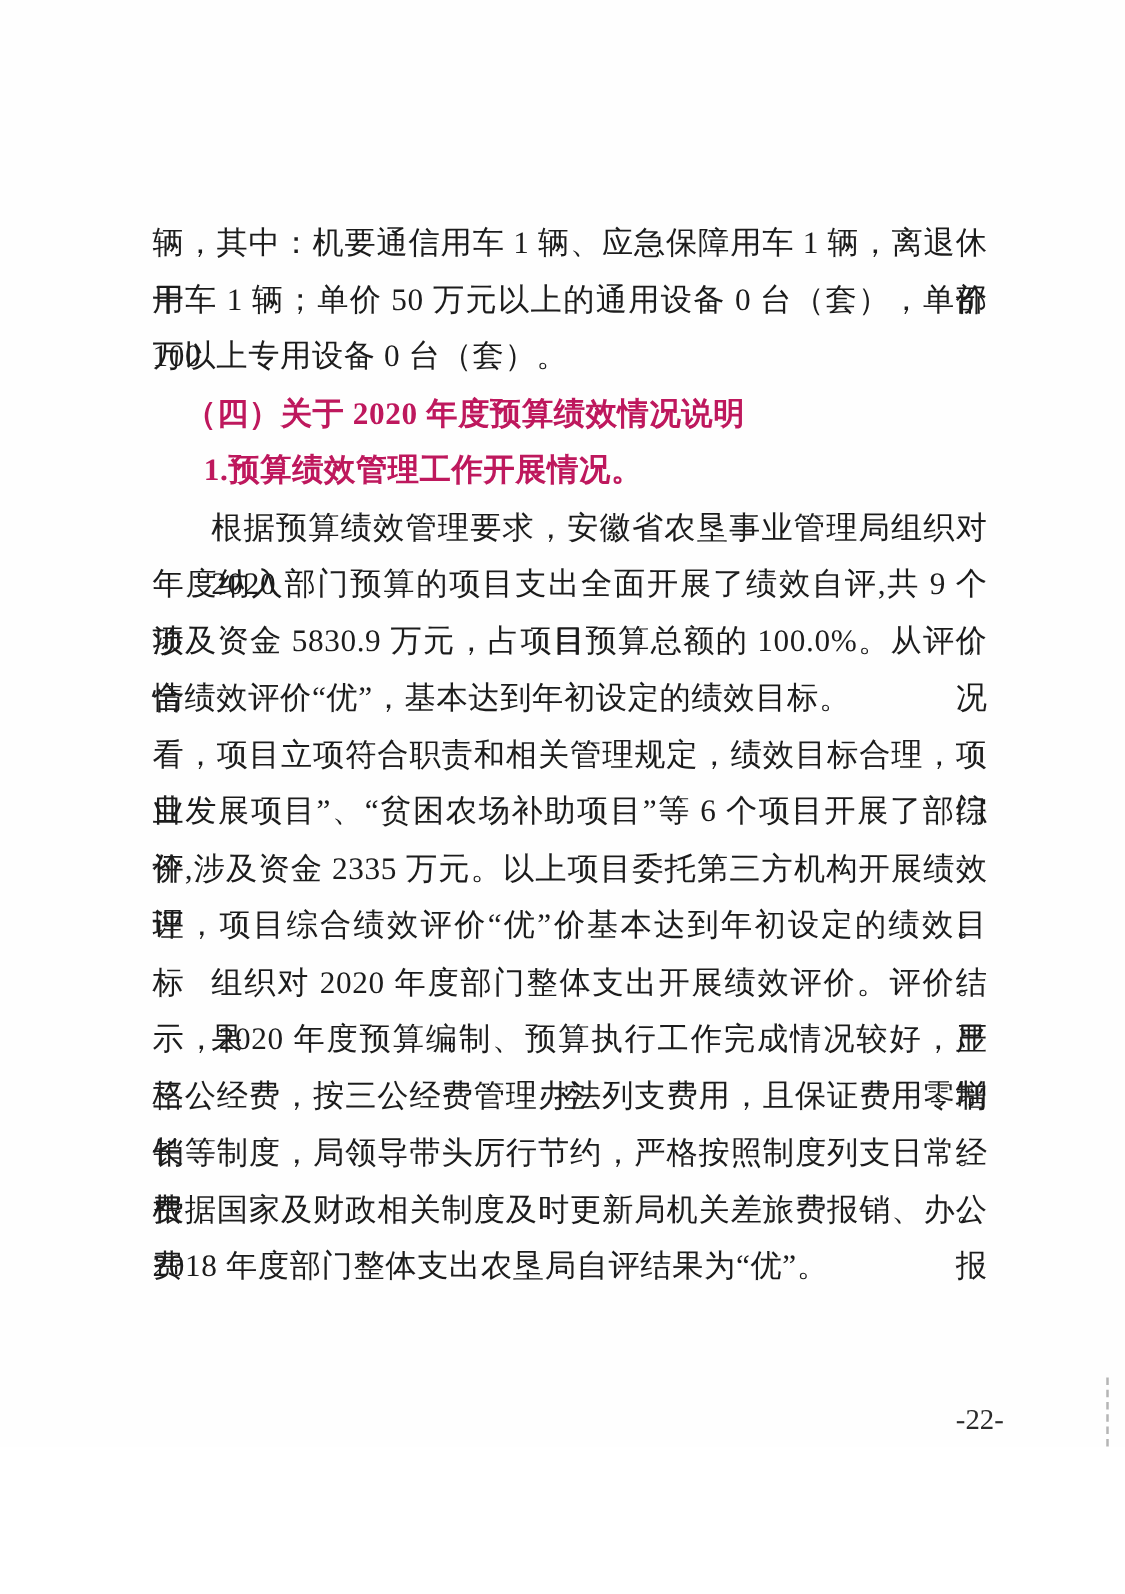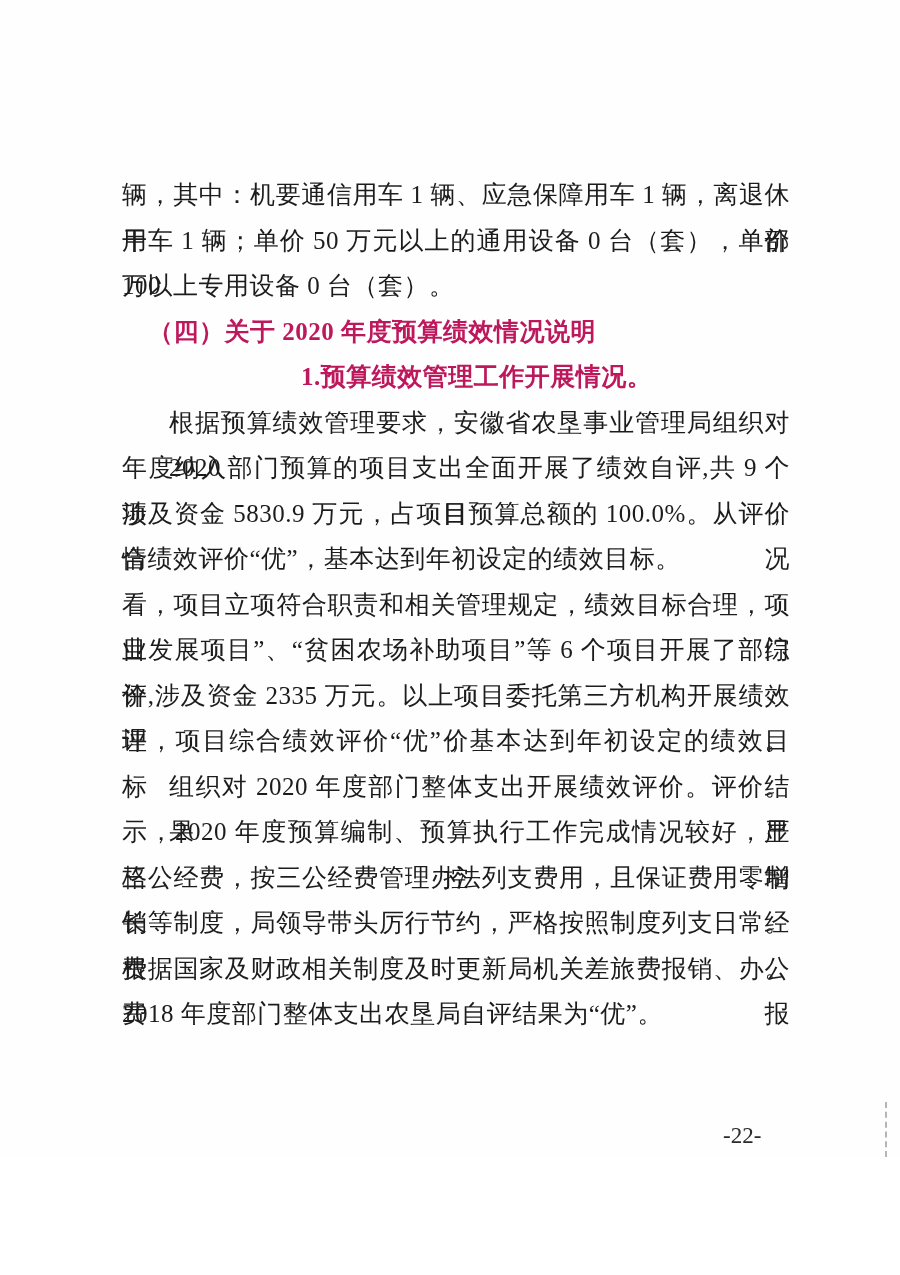--- a/index.html
+++ b/index.html
@@ -39,27 +39,27 @@
     text-align: left;
   }
   .ind {
     padding-left: 47px;
   }
   .hd {
     font-weight: bold;
     color: #be185d;
   }
   .hd1 { padding-left: 26px; }
-  .hd2 { padding-left: 41px; text-align: center; }
+  .hd2 { padding-left: 41px; }
   .page-number {
     position: absolute;
     top: 1122px;
     left: 723px;
     width: 80px;
-    text-align: left;
+    text-align: right;
     font-size: 23px;
     line-height: 28px;
     color: #2a2a2a;
     font-family: "Liberation Serif", "DejaVu Serif", serif;
   }
   .edge-dashed-line {
     position: absolute;
     left: 885px;
     top: 1102px;
     height: 173px;

